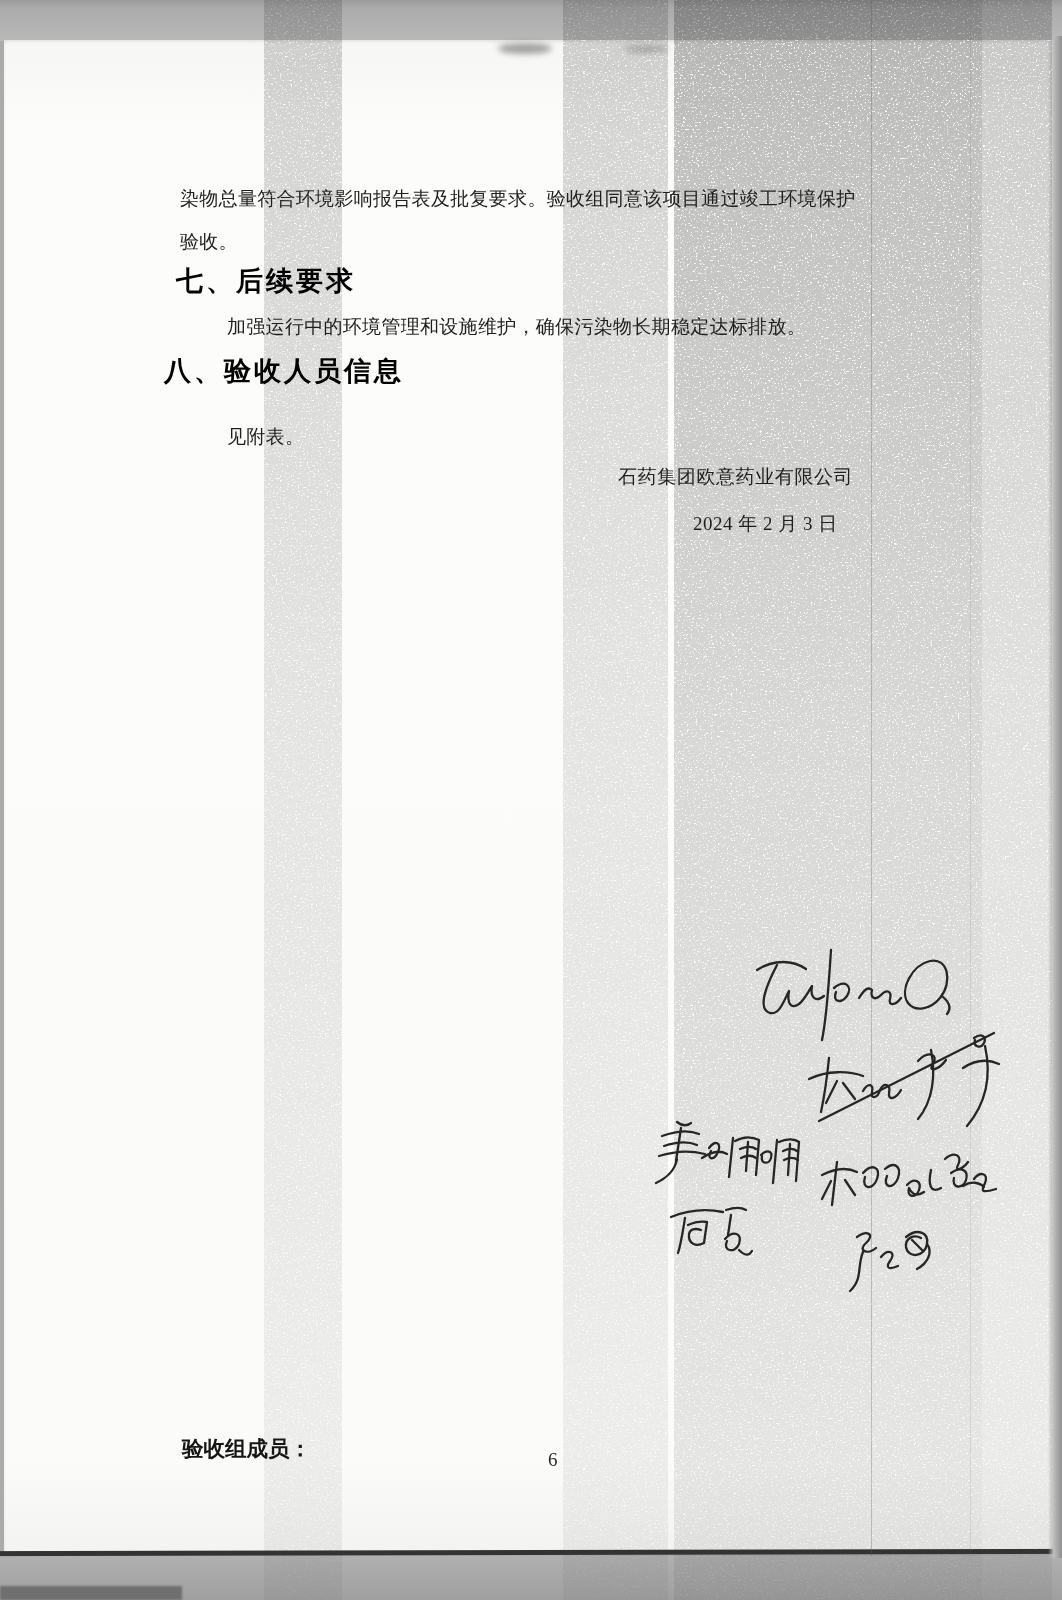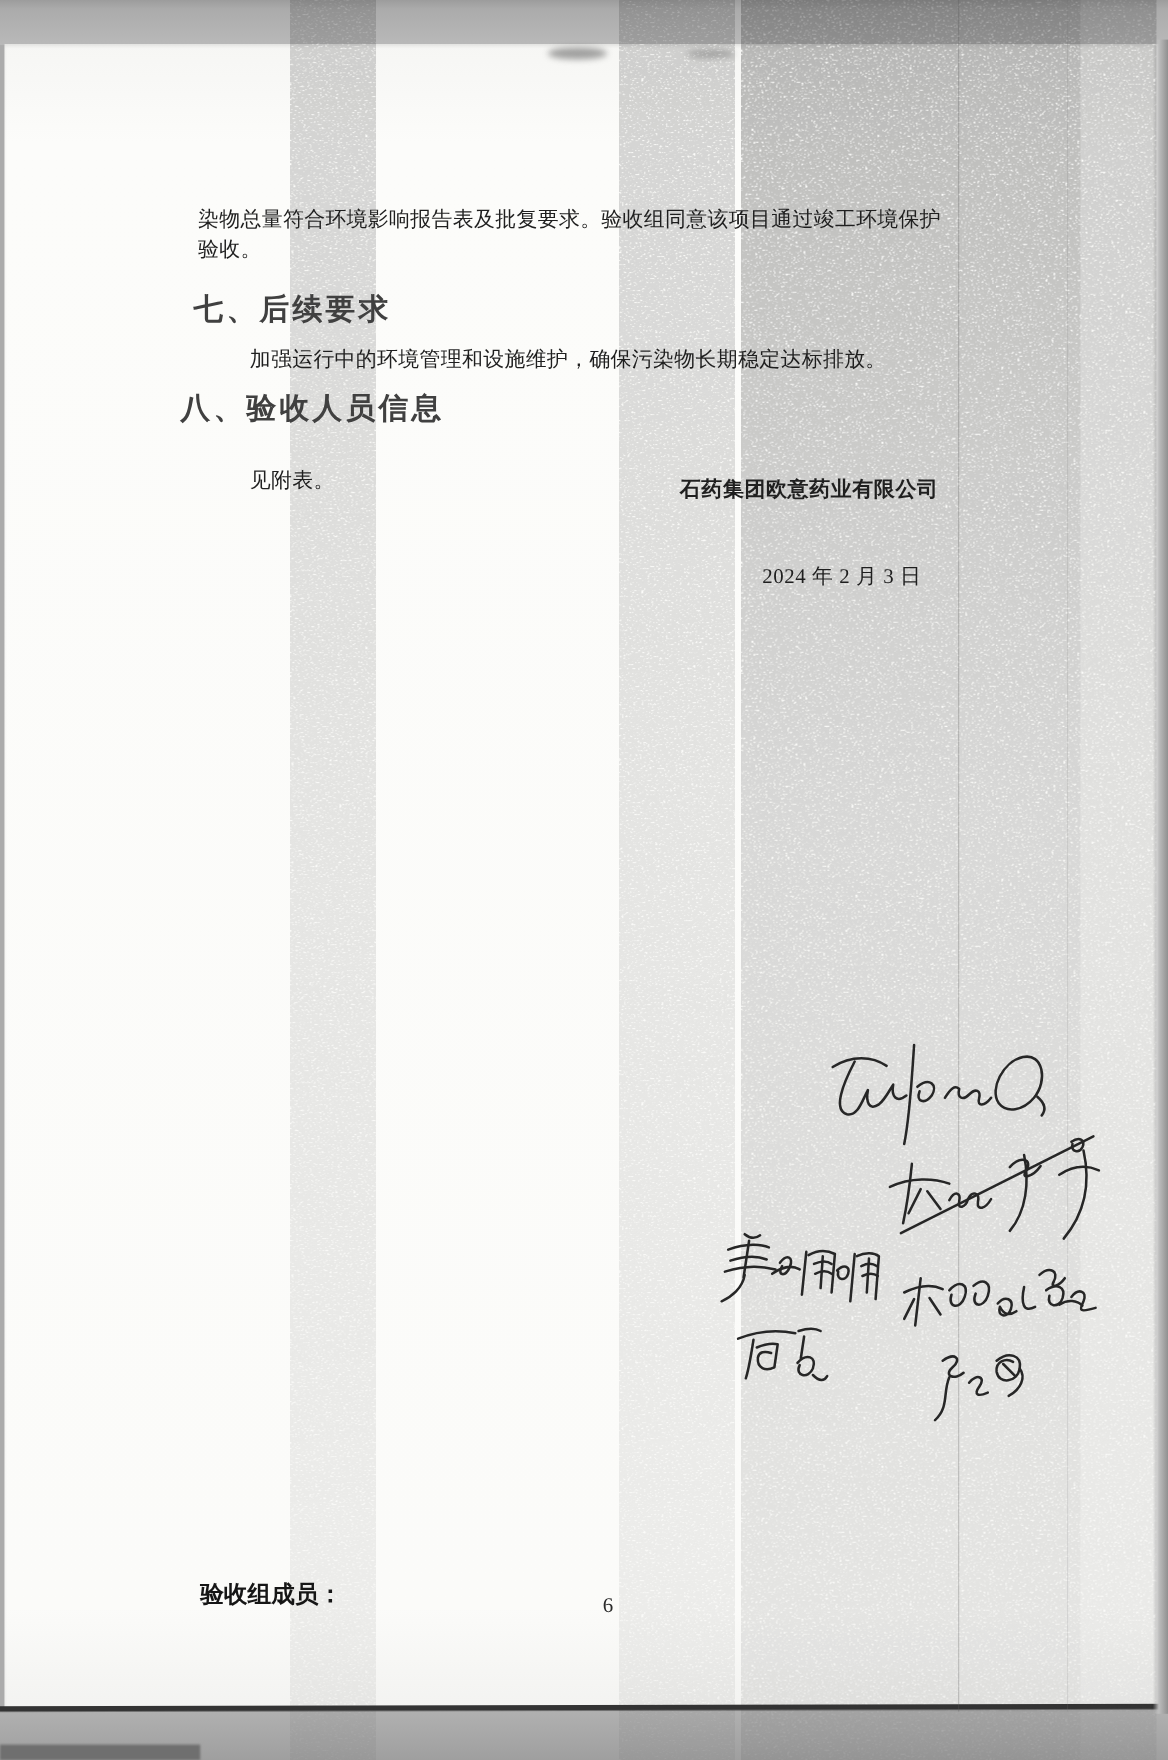--- a/index.html
+++ b/index.html
@@ -35,21 +35,21 @@
     background:linear-gradient(90deg, rgba(200,200,200,0) 0%, #bdbdbd 40%, #8f8f8f 100%);
   }
   .fold-line{position:absolute;top:0;width:1px;height:1556px;background:rgba(95,95,95,.30);}
   .fold-line.secondary{background:rgba(130,130,130,.16);}
   .smudge{position:absolute;background:#5a5a5a;border-radius:50%;filter:blur(3px);opacity:.55;}
 
   .txt{position:absolute;color:#1f1f1f;white-space:nowrap;}
   .body-text{font-size:19px;letter-spacing:.3px;}
   .heading{
     font-family:"Liberation Sans","DejaVu Sans",sans-serif;
-    font-weight:bold;font-size:27px;letter-spacing:3px;color:#404040;
+    font-weight:bold;font-size:27px;letter-spacing:3px;color:#000000;
   }
   .footer-label{
     font-family:"Liberation Sans","DejaVu Sans",sans-serif;
     font-weight:bold;font-size:21.5px;color:#161616;margin-top:28px;
   }
   .pagenum{font-size:19px;color:#2a2a2a;}
   .noise-svg,.sig-svg{position:absolute;pointer-events:none;}
 </style>
 </head>
 <body>
@@ -87,29 +87,29 @@
   </defs>
   <g mask="url(#fadeMask)">
     <rect x="268" y="55" width="70" height="1480" filter="url(#specks)" opacity="0.22"></rect>
     <rect x="568" y="55" width="95" height="1480" filter="url(#specks)" opacity="0.22"></rect>
     <rect x="688" y="42" width="280" height="1500" filter="url(#specks)" opacity="0.34"></rect>
     <rect x="986" y="42" width="62" height="1500" filter="url(#specks)" opacity="0.25"></rect>
   </g>
 </svg>
 
 <div class="txt body-text" style="left:180px;top:186px;">染物总量符合环境影响报告表及批复要求。验收组同意该项目通过竣工环境保护</div>
-<div class="txt body-text" style="left:180px;top:214px;">验收。</div>
+<div class="txt body-text" style="left:180px;top:229px;">验收。</div>
 
 <div class="txt heading" style="left:176px;top:263px;">七、后续要求</div>
 <div class="txt body-text" style="left:227px;top:314px;text-align:right;">加强运行中的环境管理和设施维护，确保污染物长期稳定达标排放。</div>
 
 <div class="txt heading" style="left:164px;top:353px;">八、验收人员信息</div>
 <div class="txt body-text" style="left:227px;top:424px;">见附表。</div>
 
-<div class="txt body-text" style="left:618px;top:432px;letter-spacing:.6px;font-weight:bold;">石药集团欧意药业有限公司</div>
+<div class="txt body-text" style="left:618px;top:464px;letter-spacing:.6px;">石药集团欧意药业有限公司</div>
 <div class="txt body-text" style="left:693px;top:511px;letter-spacing:.5px;">2024 年 2 月 3 日</div>
 
 <div class="txt footer-label" style="left:182px;top:1406px;">验收组成员：</div>
 <div class="txt pagenum" style="left:548px;top:1449px;">6</div>
 
 <svg class="sig-svg" style="left:600px;top:900px;" width="460" height="420" viewBox="0 0 460 420" fill="none" stroke="#262626" stroke-width="2.3" stroke-linecap="round" stroke-linejoin="round">
 
   <g>
     <path d="M157,70 C174,59 193,60 206,69"></path>
     <path d="M177,65 C166,86 157,109 170,113 C180,115 184,100 189,91 C187,102 190,110 199,104 C205,99 208,92 212,86 C210,97 215,103 224,96"></path>

